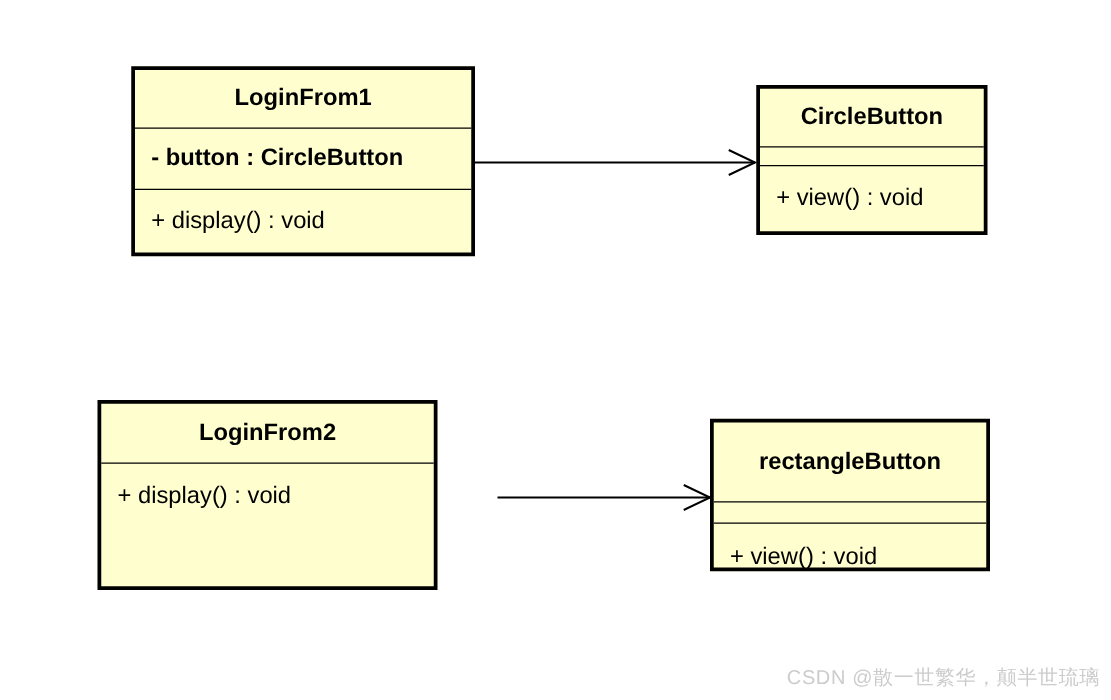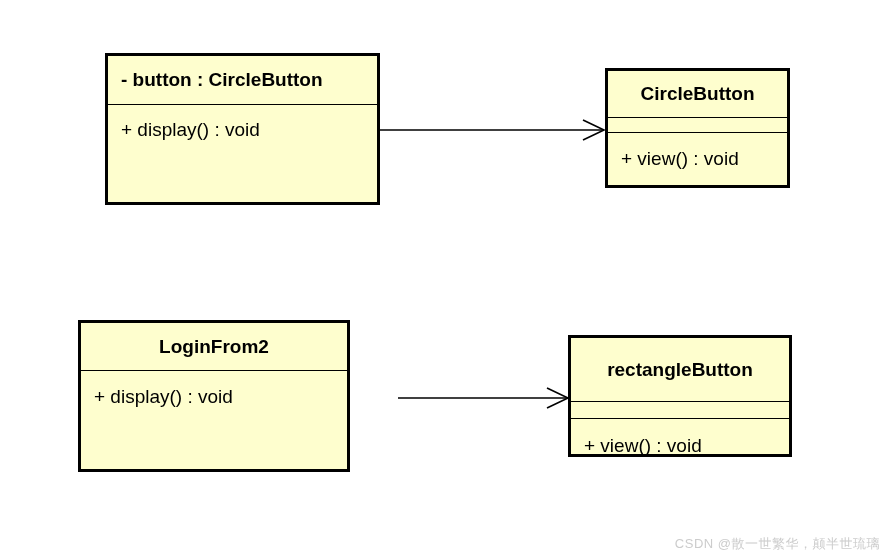--- a/index.html
+++ b/index.html
@@ -46,31 +46,32 @@
     white-space: nowrap;
   }
   .arrow-svg {
     position: absolute;
     overflow: visible;
   }
   .watermark {
     position: absolute;
     right: 9px;
     bottom: 7px;
-    font-size: 13px;
+    font-size: 16px;
     color: #cccccc;
     letter-spacing: 0.5px;
   }
 </style>
 </head>
 <body>
 
 <div id="canvas">
 
   <div class="uml-class" style="left:105px; top:53px; width:275px; height:152px;">
+    <div class="uml-title" style="height:47px;">LoginFrom1</div>
     <div class="uml-section" style="height:49px;font-weight:bold;">
       <div class="uml-member">- button : CircleButton</div>
     </div>
     <div class="uml-section last" style="height:50px;">
       <div class="uml-member">+ display() : void</div>
     </div>
   </div>
 
   <div class="uml-class" style="left:605px; top:68px; width:185px; height:120px;">
     <div class="uml-title" style="height:47px;">CircleButton</div>

